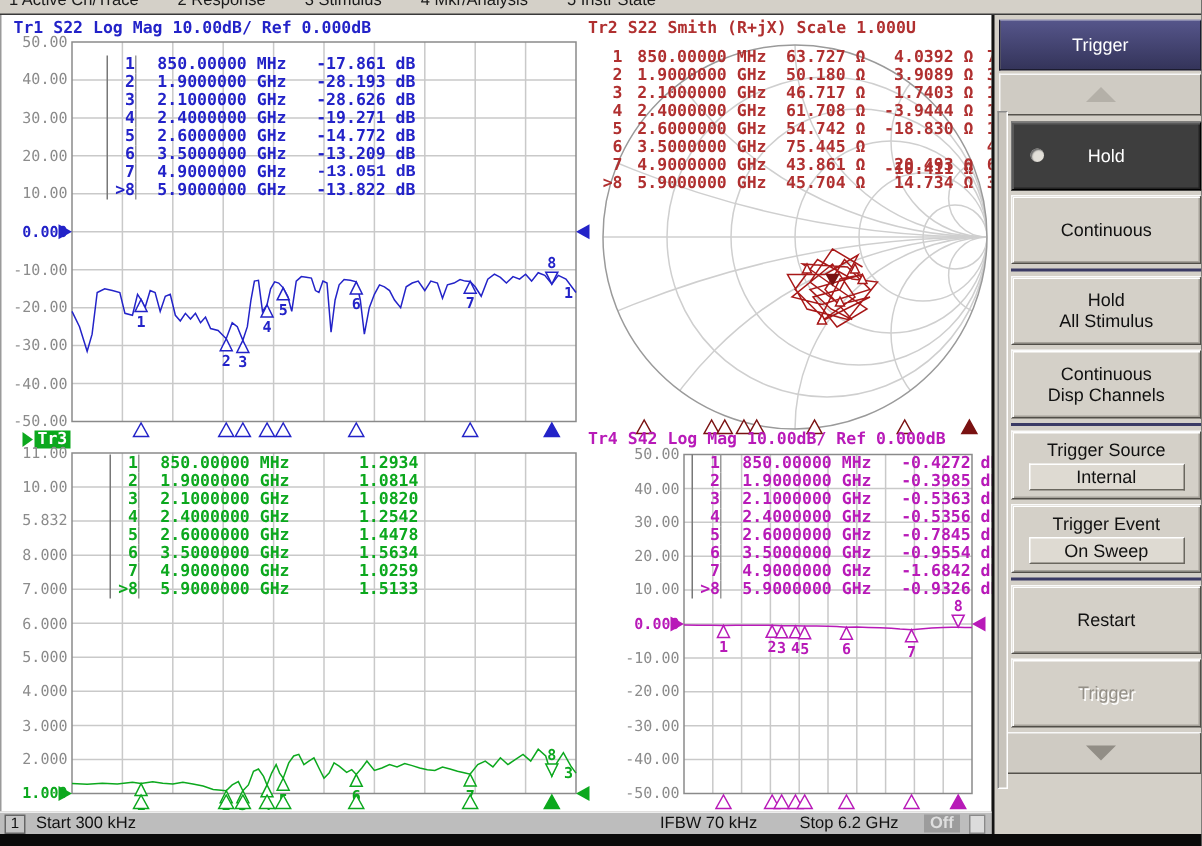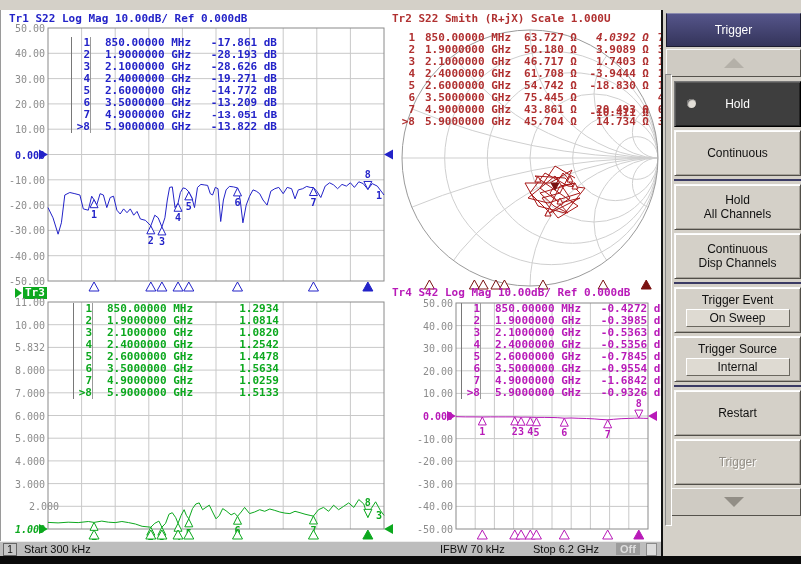--- a/index.html
+++ b/index.html
@@ -25,21 +25,21 @@
   .hdr3txt{color:#0ca81e;font-size:11px;font-weight:bold;margin-left:5px;line-height:12px;white-space:nowrap;}
   
   .mtable{position:absolute;font-size:11px;font-weight:bold;line-height:12px;white-space:nowrap;}
   .mtable .mrow{display:flex;height:12px;}
   .mtable span{display:inline-block;text-align:right;}
   .mtable.bordered{border-left:1px solid #787878;}
   .mtable.bordered .cn{border-right:1px solid #9a9a9a;}
   .c-tr1{color:#2323c8;} .c-tr2{color:#b03030;} .c-tr3{color:#0ca81e;} .c-tr4{color:#b81ab8;}
   .yaxis span{position:absolute;font-size:10px;color:#8c8c8c;text-align:right;line-height:11px;}
   .yaxis span.ref1{color:#2323c8;font-weight:bold;}
-  .yaxis span.ref3{color:#0ca81e;font-weight:bold;font-style:italic;}
+  .yaxis span.ref3{color:#0ca81e;font-weight:bold;}
   .yaxis span.ref4{color:#b81ab8;font-weight:bold;}
   
   .statusbar{position:absolute;left:0;top:541px;width:661px;height:15px;background:#bdbdbd;
            border-top:1px solid #ededed;font-family:"Liberation Sans",sans-serif;font-size:11px;color:#111;}
   .chbox{position:absolute;left:3px;top:1px;width:12px;height:11px;border:1px solid #666;
            text-align:center;line-height:11px;font-size:10px;background:#c6c6c6;}
   .sb-start{position:absolute;left:24px;top:1px;}
   .sb-ifbw{position:absolute;left:440px;top:1px;}
   .sb-stop{position:absolute;left:533px;top:1px;}
   .offbadge{position:absolute;left:616px;top:1px;height:12px;line-height:12px;padding:0 4px;
@@ -71,20 +71,29 @@
            background:#e2dfd8;box-shadow:inset 1px 1px 1px #6a6a6a;}
   .subval{margin-top:2px;width:102px;height:16px;line-height:16px;text-align:center;background:#dedad2;
            border:1px solid;border-color:#fff #6a675f #6a675f #fff;font-size:12px;}
   .sk-sep{height:2px;background:#3a3a64;margin:0 0 3px 0;}
 </style>
 </head>
 <body>
 
 <div class="screen">
 
+  <div class="menubar">
+    <div class="menubar-inner">
+      <span>1 Active Ch/Trace</span>
+      <span>2 Response</span>
+      <span>3 Stimulus</span>
+      <span>4 Mkr/Analysis</span>
+      <span>5 Instr State</span>
+    </div>
+  </div>
 
   <div class="display">
     <svg id="chart-svg" width="661" height="531" viewBox="0 10 661 531">
         <line x1="80.6" y1="28" x2="80.6" y2="281" stroke="#c9c9c9" stroke-width="1"></line>
         <line x1="47" y1="53.3" x2="383" y2="53.3" stroke="#c9c9c9" stroke-width="1"></line>
         <line x1="114.2" y1="28" x2="114.2" y2="281" stroke="#c9c9c9" stroke-width="1"></line>
         <line x1="47" y1="78.6" x2="383" y2="78.6" stroke="#c9c9c9" stroke-width="1"></line>
         <line x1="147.8" y1="28" x2="147.8" y2="281" stroke="#c9c9c9" stroke-width="1"></line>
         <line x1="47" y1="103.9" x2="383" y2="103.9" stroke="#c9c9c9" stroke-width="1"></line>
         <line x1="181.4" y1="28" x2="181.4" y2="281" stroke="#c9c9c9" stroke-width="1"></line>
@@ -284,21 +293,21 @@
     <div class="yaxis" id="yaxis-tr3">
         <span style="left: 0px; width: 44px; top: 287px;">11.00</span>
         <span style="left: 0px; width: 44px; top: 309.7px;">10.00</span>
         <span style="left: 0px; width: 44px; top: 332.4px;">5.832</span>
         <span style="left: 0px; width: 44px; top: 355.1px;">8.000</span>
         <span style="left: 0px; width: 44px; top: 377.8px;">7.000</span>
         <span style="left: 0px; width: 44px; top: 400.5px;">6.000</span>
         <span style="left: 0px; width: 44px; top: 423.2px;">5.000</span>
         <span style="left: 0px; width: 44px; top: 445.9px;">4.000</span>
         <span style="left: 0px; width: 44px; top: 468.6px;">3.000</span>
-        <span style="left: 14px; width: 44px; top: 491.3px;">2.000</span>
+        <span style="left: 0px; width: 44px; top: 491.3px;">2.000</span>
         <span class="ref3" style="left: 0px; width: 44px; top: 514px;">1.000</span>
       </div>
     <div class="yaxis" id="yaxis-tr4">
         <span style="left: 406px; width: 46px; top: 288px;">50.00</span>
         <span style="left: 406px; width: 46px; top: 310.6px;">40.00</span>
         <span style="left: 406px; width: 46px; top: 333.2px;">30.00</span>
         <span style="left: 406px; width: 46px; top: 355.8px;">20.00</span>
         <span style="left: 406px; width: 46px; top: 378.4px;">10.00</span>
         <span class="ref4" style="left: 406px; width: 46px; top: 401px;">0.000</span>
         <span style="left: 406px; width: 46px; top: 423.6px;">-10.00</span>
@@ -348,21 +357,21 @@
           <span class="cn" style="width: 18px;">&gt;8</span>
           <span style="width: 100px;">5.9000000 GHz</span>
           <span style="width: 86px;">-13.822 dB</span>
         </div>
       </div>
     <div class="mtable c-tr2" id="table-tr2" style="left:396px;top:22px;">
         <div class="mrow">
           <span class="cn" style="width: 18px;">1</span>
           <span style="width: 96px;">850.00000 MHz</span>
           <span style="width: 66px;">63.727 Ω</span>
-          <span style="width: 72px; font-style: italic;">4.0392 Ω</span>
+          <span style="width: 72px;">4.0392 Ω</span>
           <span style="width: 22px;">75</span>
         </div>
         <div class="mrow">
           <span class="cn" style="width: 18px;">2</span>
           <span style="width: 96px;">1.9000000 GHz</span>
           <span style="width: 66px;">50.180 Ω</span>
           <span style="width: 72px;">3.9089 Ω</span>
           <span style="width: 22px;">32</span>
         </div>
         <div class="mrow">
@@ -504,35 +513,35 @@
       <div class="sk-btn selected">
         <span class="radio"></span>
         <span>Hold</span>
       </div>
       <div class="sk-btn">
         <span>Continuous</span>
       </div>
       <div class="sk-sep"></div>
       <div class="sk-btn">
         <span>Hold</span>
-        <span>All Channels</span>
+        <span>All Stimulus</span>
       </div>
       <div class="sk-btn">
         <span>Continuous</span>
         <span>Disp Channels</span>
       </div>
       <div class="sk-sep"></div>
       <div class="sk-btn">
+        <span>Trigger Source</span>
+        <span class="subval">Internal</span>
+
+      </div>
+      <div class="sk-btn">
         <span>Trigger Event</span>
         <span class="subval">On Sweep</span>
-      </div>
-      <div class="sk-btn">
-        <span>Trigger Source</span>
-        <span class="subval">Internal</span>
-
       </div>
       <div class="sk-sep"></div>
       <div class="sk-btn">
         <span>Restart</span>
       </div>
       <div class="sk-btn disabled">
         <span>Trigger</span>
       </div>
     </div>
     <div class="sk-arrow">

